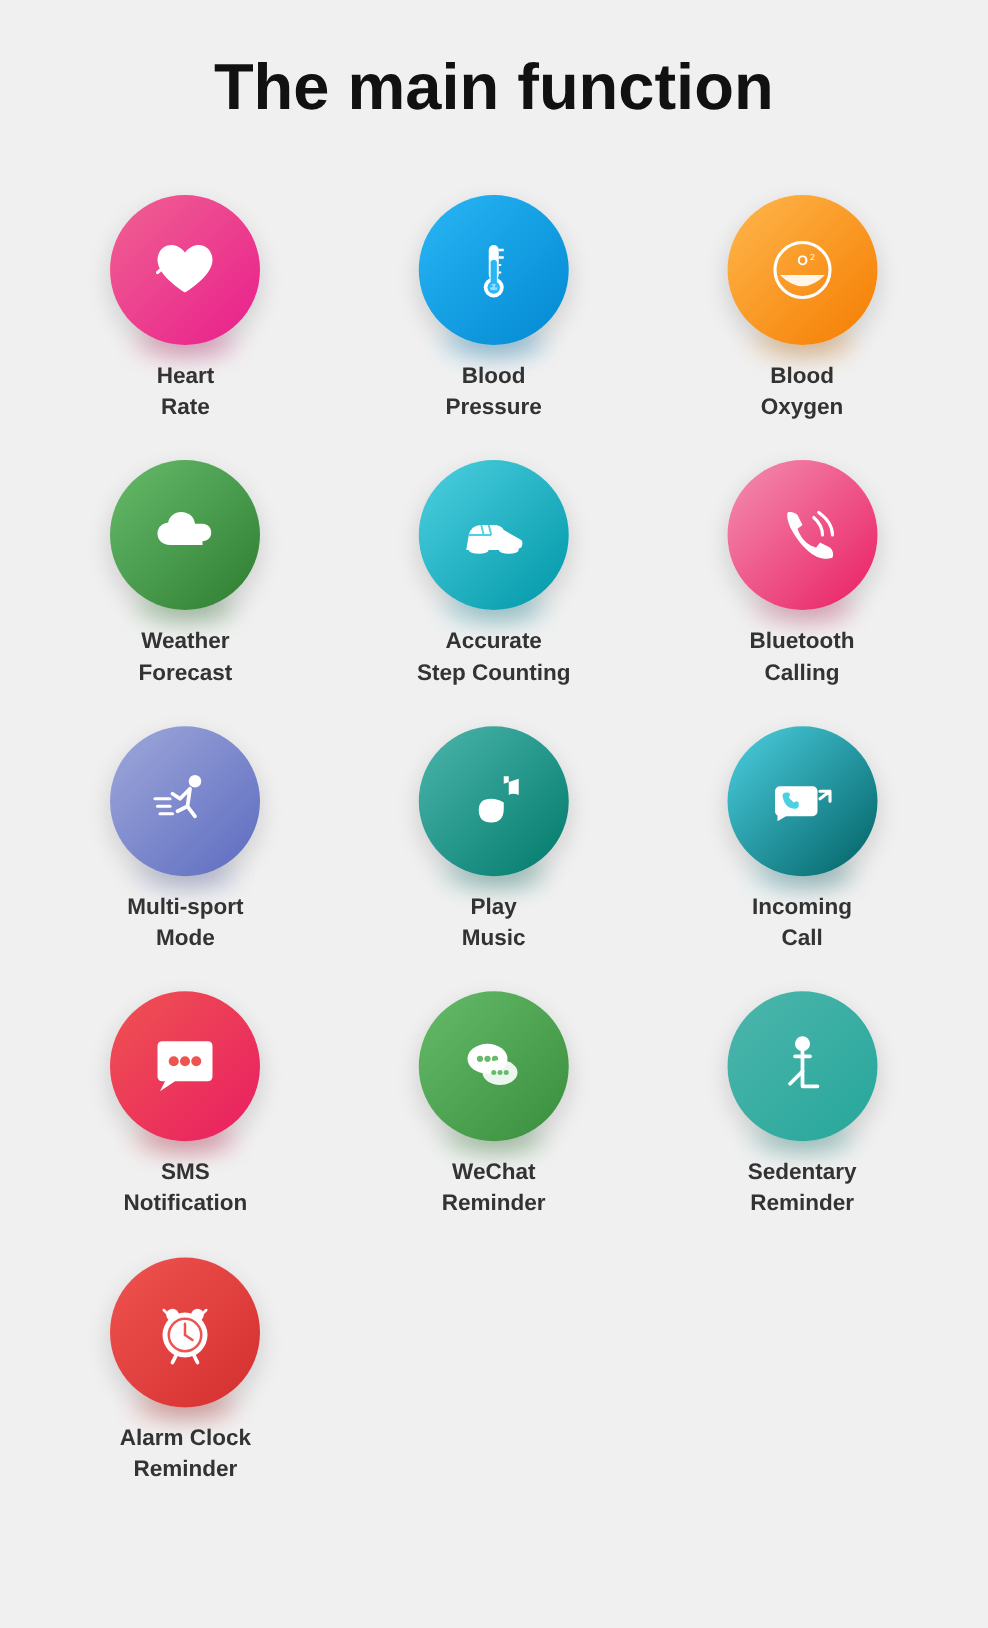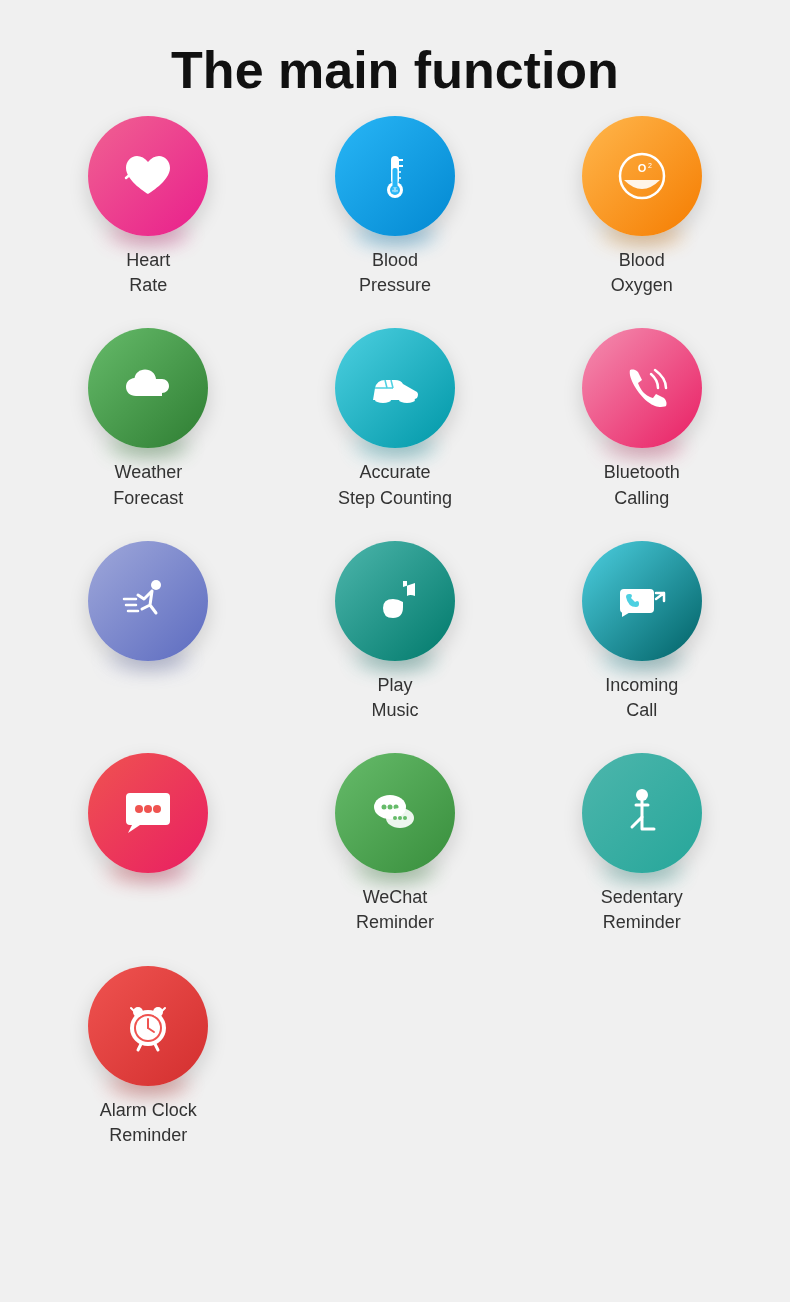--- a/index.html
+++ b/index.html
@@ -10,21 +10,21 @@
       min-height: 1302px;
       display: flex;
       flex-direction: column;
       align-items: center;
       padding: 40px 20px 50px;
     }
     .page-title {
       font-size: 52px;
       font-weight: 900;
       color: #111;
-      margin-bottom: 16px;
+      margin-bottom: 56px;
       text-align: center;
     }
     .grid {
       display: grid;
       grid-template-columns: repeat(3, 1fr);
       gap: 30px 20px;
       width: 100%;
       max-width: 720px;
     }
     .feature-item {
@@ -60,21 +60,21 @@
       background: inherit;
       filter: blur(10px);
       opacity: 0.4;
       z-index: -1;
     }
     .feature-label {
       font-size: 18px;
       color: #333;
       text-align: center;
       line-height: 1.4;
-      font-weight: 400;
+      font-weight: 700;
     }
     
     .pink { background: linear-gradient(135deg, #f06292, #e91e8c); }
     .blue-light { background: linear-gradient(135deg, #29b6f6, #0288d1); }
     .orange { background: linear-gradient(135deg, #ffb74d, #f57c00); }
     .green { background: linear-gradient(135deg, #66bb6a, #2e7d32); }
     .pink2 { background: linear-gradient(135deg, #f48fb1, #e91e63); }
     .cyan { background: linear-gradient(135deg, #4dd0e1, #0097a7); }
     .purple { background: linear-gradient(135deg, #9fa8da, #5c6bc0); }
     .teal { background: linear-gradient(135deg, #4db6ac, #00796b); }
@@ -181,20 +181,21 @@
       <svg viewBox="0 0 60 60">
 
         <circle cx="38" cy="14" r="5" fill="white"></circle>
         <path d="M34 20 L26 28 L20 24 M34 20 L32 34 L38 42 M32 34 L24 38" stroke="white" stroke-width="3" stroke-linecap="round" stroke-linejoin="round" fill="none"></path>
 
         <line x1="6" y1="28" x2="18" y2="28" stroke="white" stroke-width="2.5" stroke-linecap="round"></line>
         <line x1="8" y1="34" x2="18" y2="34" stroke="white" stroke-width="2.5" stroke-linecap="round"></line>
         <line x1="10" y1="40" x2="20" y2="40" stroke="white" stroke-width="2.5" stroke-linecap="round"></line>
       </svg>
     </div>
+    <span class="feature-label">Multi-sport<br>Mode</span>
   </div>
 
   <div class="feature-item">
     <div class="icon-circle teal">
       <svg viewBox="0 0 60 60">
 
         <path d="M36 10 L36 38 Q36 46 28 46 Q20 46 20 38 Q20 30 28 30 Q32 30 36 32 L36 18 L48 14 L48 26 Q44 24 40 26 L40 38 Q40 46 32 46" fill="none"></path>
         <path d="M38 10 L38 36 Q38 47 28 47 Q18 47 18 37 Q18 28 28 28 Q33 28 38 31 L38 16 L50 12 L50 25 Q45 23 42 25 L42 10 Z" fill="white"></path>
       </svg>
     </div>
@@ -221,20 +222,21 @@
     <div class="icon-circle red-pink">
       <svg viewBox="0 0 60 60">
 
         <path d="M8 14 Q8 10 12 10 L48 10 Q52 10 52 14 L52 38 Q52 42 48 42 L22 42 L10 50 L14 42 L12 42 Q8 42 8 38 Z" fill="white"></path>
 
         <circle cx="21" cy="26" r="4" fill="#ef5350"></circle>
         <circle cx="30" cy="26" r="4" fill="#ef5350"></circle>
         <circle cx="39" cy="26" r="4" fill="#ef5350"></circle>
       </svg>
     </div>
+    <span class="feature-label">SMS<br>Notification</span>
   </div>
 
   <div class="feature-item">
     <div class="icon-circle green2">
       <svg viewBox="0 0 60 60">
 
         <ellipse cx="25" cy="24" rx="16" ry="12" fill="white"></ellipse>
         <circle cx="19" cy="24" r="2.5" fill="#66bb6a"></circle>
         <circle cx="25" cy="24" r="2.5" fill="#66bb6a"></circle>
         <circle cx="31" cy="24" r="2.5" fill="#66bb6a"></circle>

